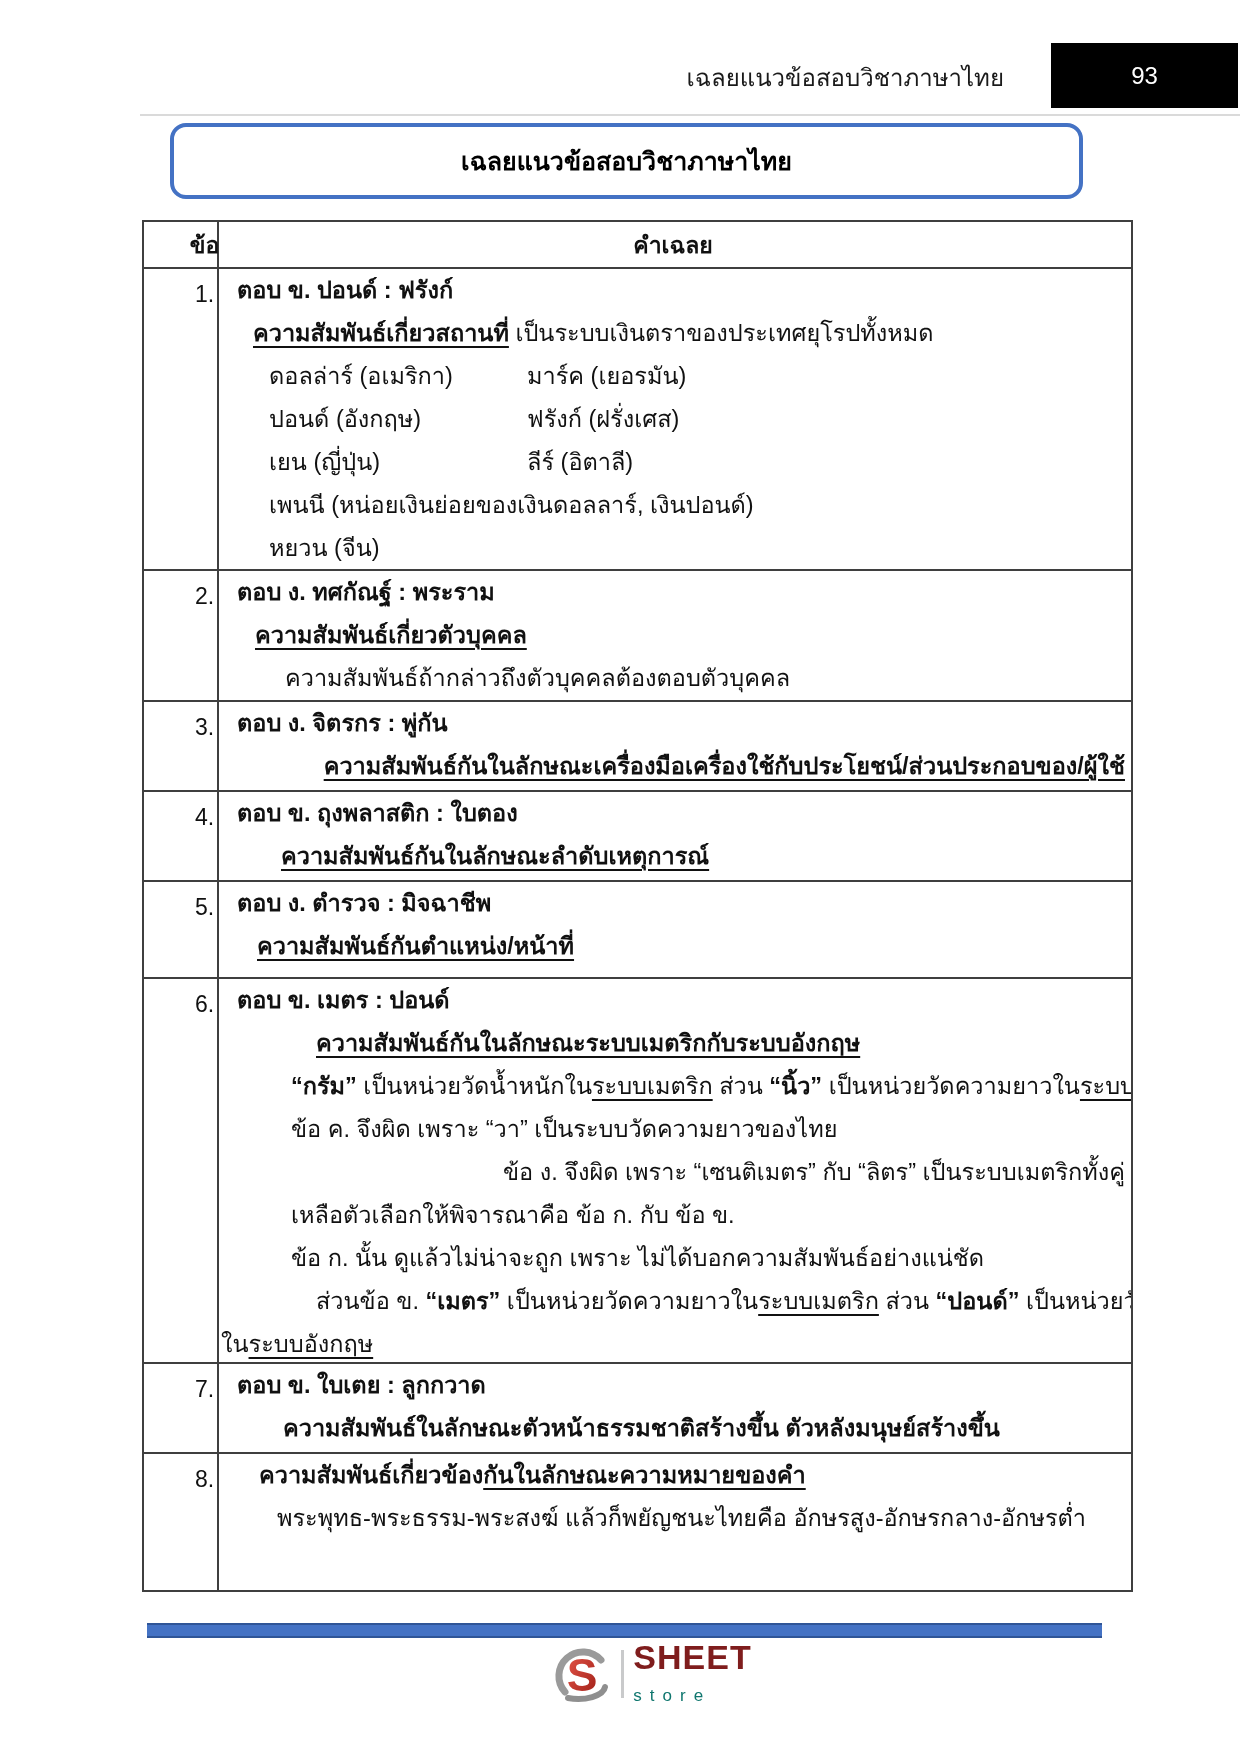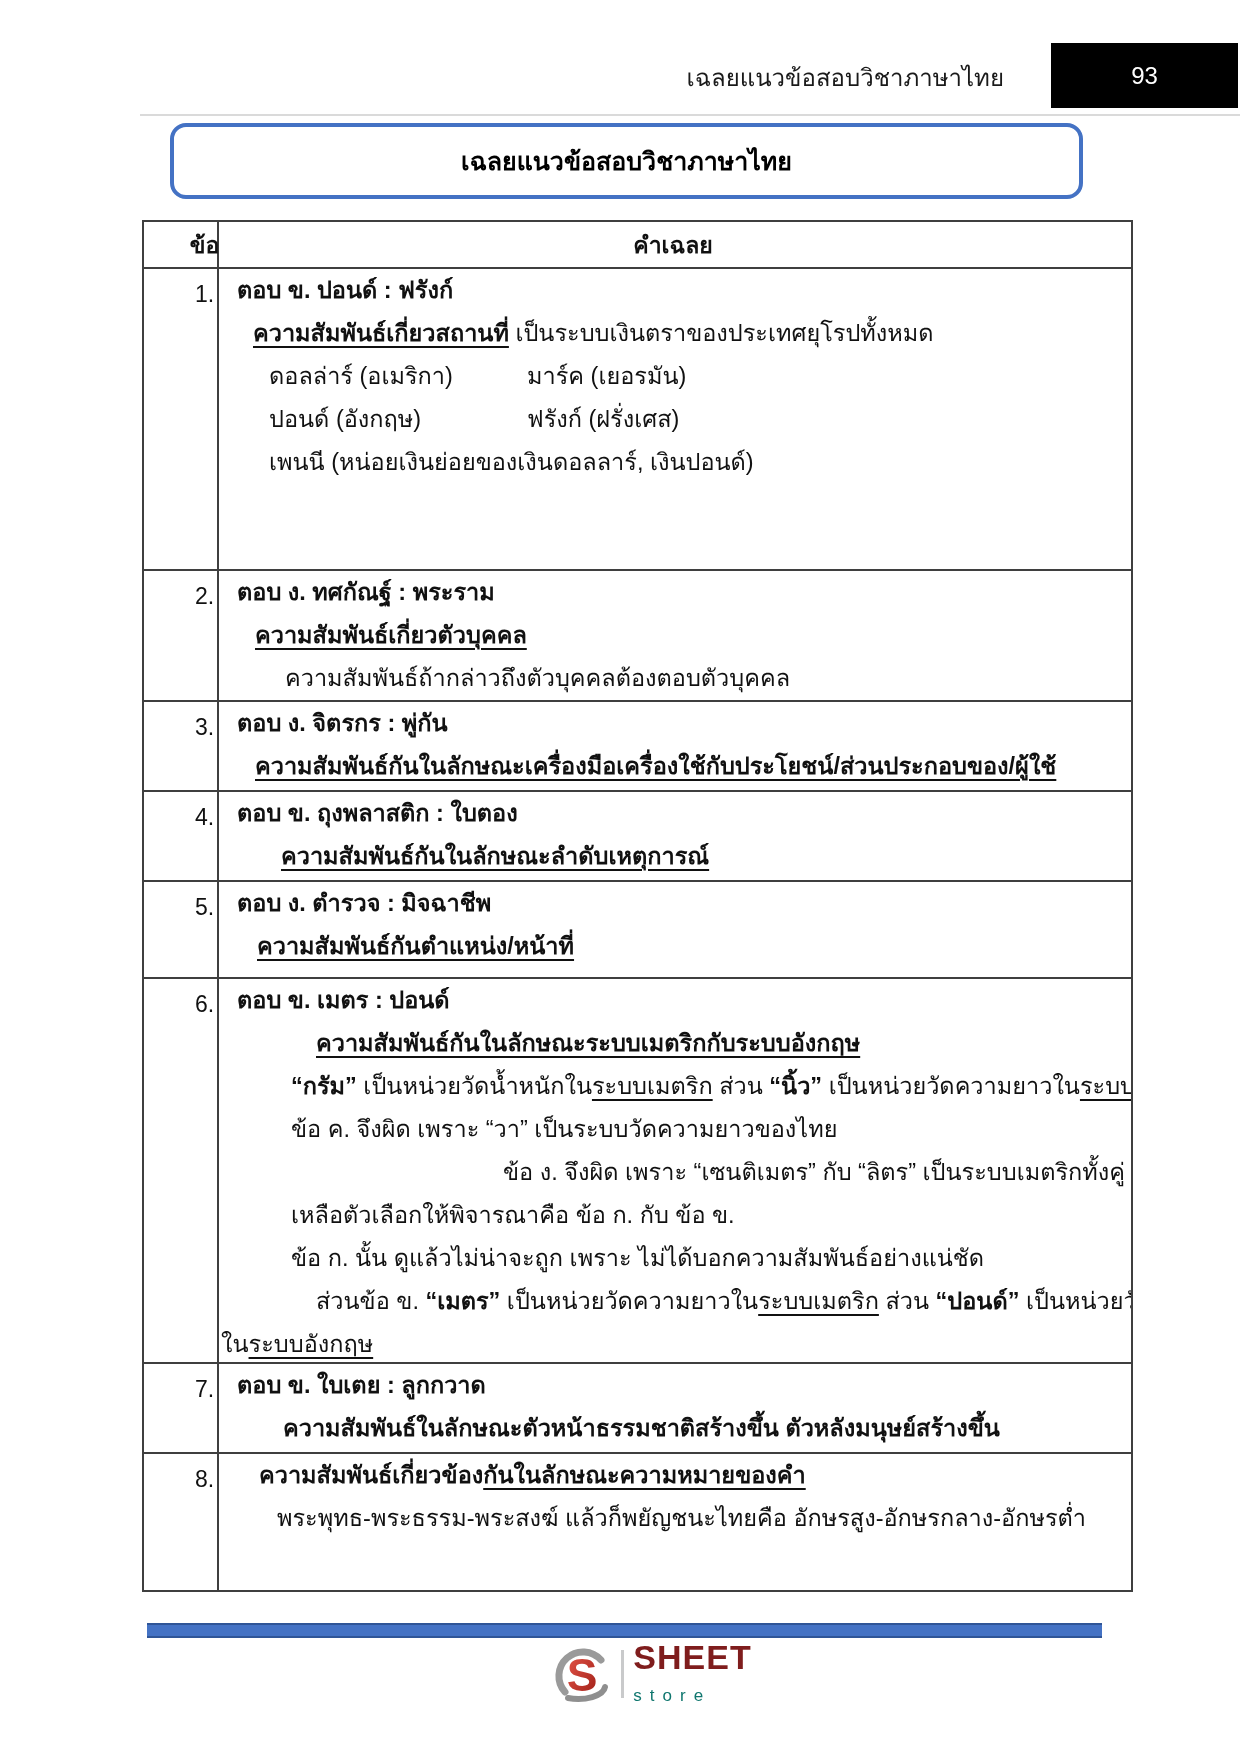--- a/index.html
+++ b/index.html
@@ -57,36 +57,38 @@
       <div class="t-content hcell">คำเฉลย</div>
     </div>
     <div id="rows">
         <div class="t-row" style="height: 302px;">
           <div class="t-no">1.</div>
           <div class="t-content">
             <div class="line" style="padding-left: 16px;"><span class="seg b">ตอบ ข. ปอนด์  :  ฟรังก์</span></div>
             <div class="line" style="padding-left: 32px;"><span class="seg b u">ความสัมพันธ์เกี่ยวสถานที่</span><span class="seg"> เป็นระบบเงินตราของประเทศยุโรปทั้งหมด</span></div>
             <div class="line" style="padding-left: 48px;"><span class="seg pair-left">ดอลล่าร์ (อเมริกา)</span><span class="seg">มาร์ค (เยอรมัน)</span></div>
             <div class="line" style="padding-left: 48px;"><span class="seg pair-left">ปอนด์ (อังกฤษ)</span><span class="seg">ฟรังก์ (ฝรั่งเศส)</span></div>
+            <div class="line" style="padding-left: 48px;"><span class="seg pair-left">เยน (ญี่ปุ่น)</span><span class="seg">ลีร์ (อิตาลี)</span></div>
             <div class="line" style="padding-left: 48px;"><span class="seg">เพนนี (หน่อยเงินย่อยของเงินดอลลาร์, เงินปอนด์)</span></div>
+            <div class="line" style="padding-left: 48px;"><span class="seg">หยวน (จีน)</span></div>
           </div>
         </div>
         <div class="t-row" style="height: 131px;">
           <div class="t-no">2.</div>
           <div class="t-content">
             <div class="line" style="padding-left: 16px;"><span class="seg b">ตอบ ง.  ทศกัณฐ์  :  พระราม</span></div>
             <div class="line" style="padding-left: 34px;"><span class="seg b u">ความสัมพันธ์เกี่ยวตัวบุคคล</span></div>
             <div class="line" style="padding-left: 64px;"><span class="seg">ความสัมพันธ์ถ้ากล่าวถึงตัวบุคคลต้องตอบตัวบุคคล</span></div>
           </div>
         </div>
         <div class="t-row" style="height: 90px;">
           <div class="t-no">3.</div>
           <div class="t-content">
             <div class="line" style="padding-left: 16px;"><span class="seg b">ตอบ ง.  จิตรกร  :  พู่กัน</span></div>
-            <div class="line" style="padding-left: 34px;"><span class="seg b u">ความสัมพันธ์กันในลักษณะเครื่องมือเครื่องใช้กับประโยชน์/ส่วนประกอบของ/ผู้ใช้</span></div>
+            <div class="line" style="padding-left: 34px; text-align: right;"><span class="seg b u">ความสัมพันธ์กันในลักษณะเครื่องมือเครื่องใช้กับประโยชน์/ส่วนประกอบของ/ผู้ใช้</span></div>
           </div>
         </div>
         <div class="t-row" style="height: 90px;">
           <div class="t-no">4.</div>
           <div class="t-content">
             <div class="line" style="padding-left: 16px;"><span class="seg b">ตอบ ข.  ถุงพลาสติก  :  ใบตอง</span></div>
             <div class="line" style="padding-left: 60px;"><span class="seg b u">ความสัมพันธ์กันในลักษณะลำดับเหตุการณ์</span></div>
           </div>
         </div>
         <div class="t-row" style="height: 97px;">

